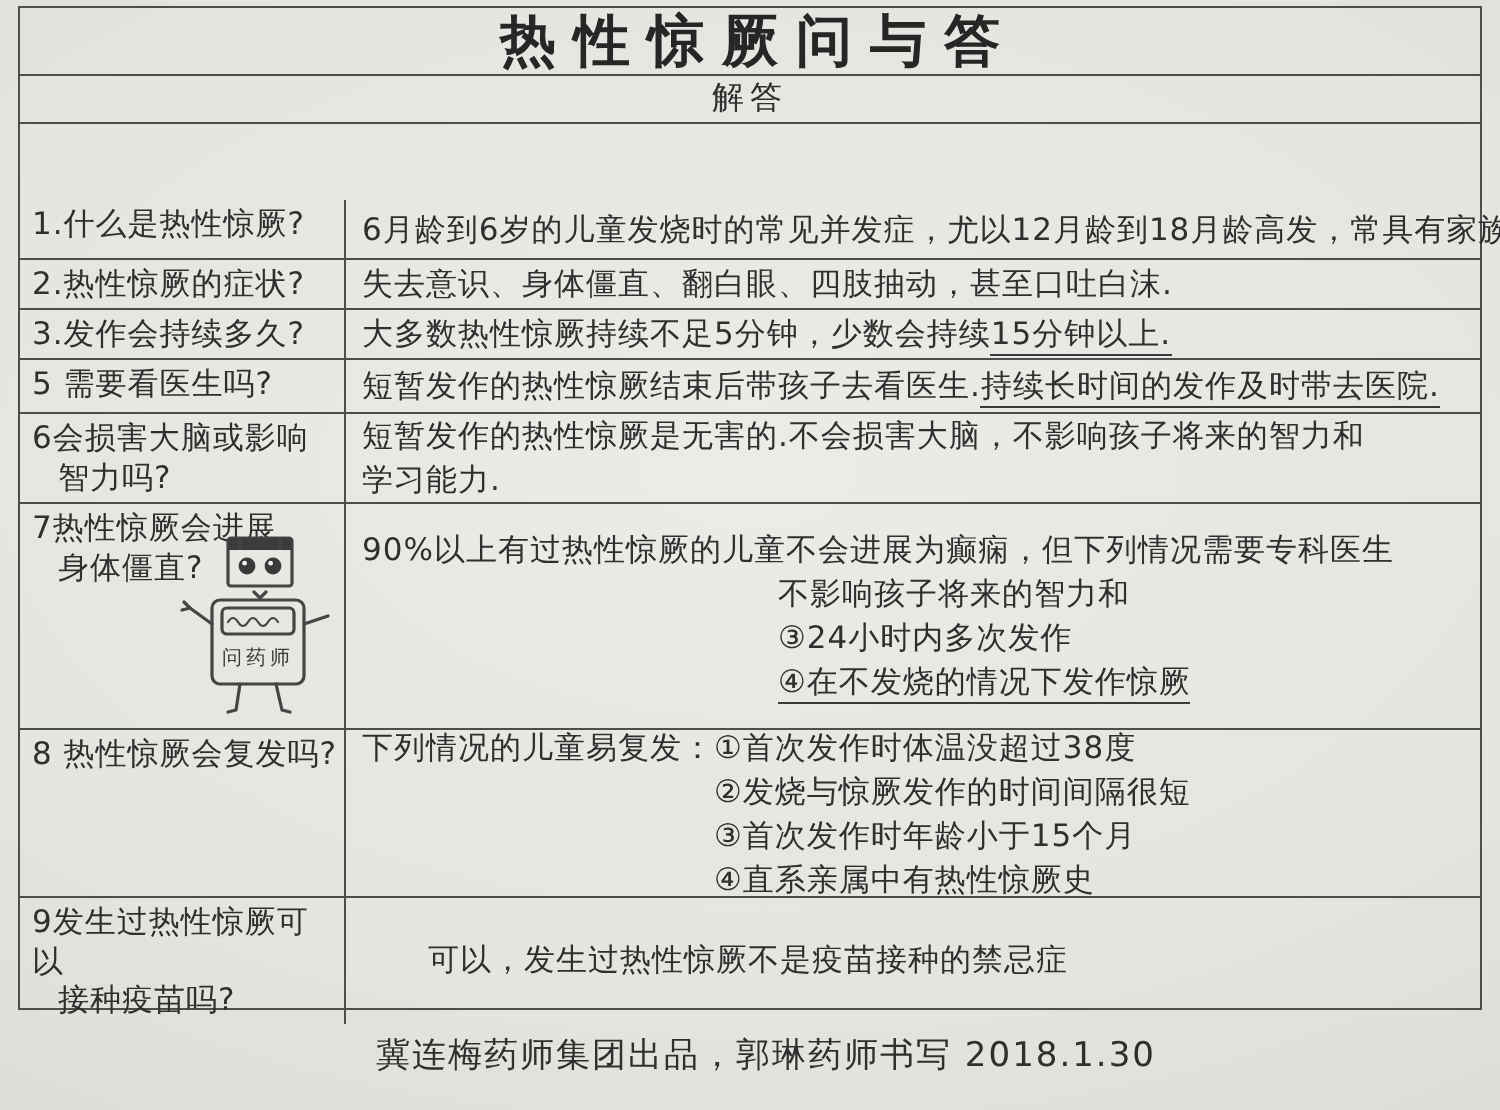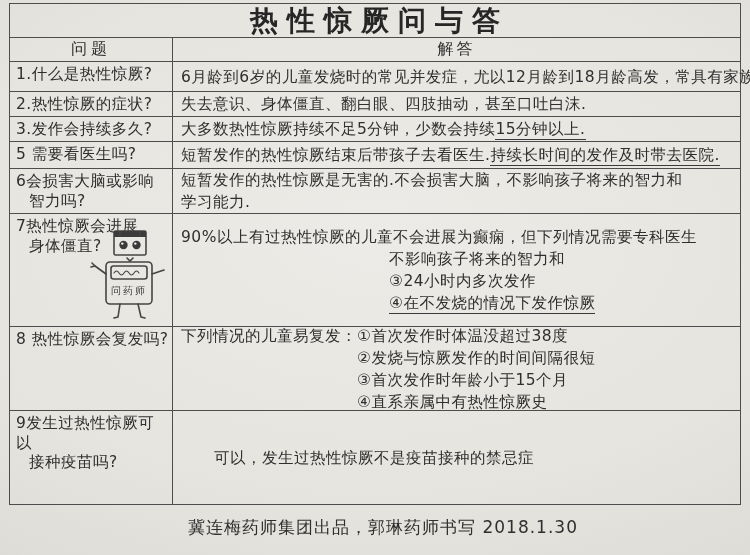--- a/index.html
+++ b/index.html
@@ -31,21 +31,21 @@
   .hrow{
     height:24px;min-height:24px;display:flex;
     border-bottom:1.7px solid #4d4d4d;box-sizing:border-box;
     font-size:16px;
   }
   .hrow .hq{
     width:163px;border-right:1.7px solid #4d4d4d;box-sizing:border-box;
     display:flex;align-items:center;justify-content:center;letter-spacing:4px;
   }
   .hrow .ha{flex:1;display:flex;align-items:center;justify-content:center;letter-spacing:3px;}
-  .rows{display:flex;flex-direction:column;flex:1;}
+  .rows{display:flex;flex-direction:column;flex:1;margin-top:38px;}
   .trow{
     display:flex;border-bottom:1.7px solid #4d4d4d;box-sizing:border-box;
   }
   .trow:last-child{border-bottom:none;flex:1;gap:33px;}
   .qcell{
     width:163px;min-width:163px;border-right:1.7px solid #4d4d4d;box-sizing:border-box;
     padding:3px 2px 1px 6px;font-size:15.5px;line-height:19.5px;
     position:relative;letter-spacing:0.5px;
   }
   .qline + .qline{padding-left:13px;}
@@ -70,21 +70,20 @@
 </head>
 <body>
 
 <div class="photo">
 
   <div class="qa-table">
     <div class="title-band">
       <span class="t">热性惊厥问与答</span>
     </div>
     <div class="hrow">
-      <div class="hq">问题</div>
       <div class="ha">解答</div>
     </div>
     <div class="rows">
         <div class="trow" style="height: 30px; min-height: 30px;">
           <div class="qcell">
             <div class="qline">1.什么是热性惊厥?</div>
           </div>
           <div class="acell">
             <div class="aline"><span>6月龄到6岁的儿童发烧时的常见并发症，尤以12月龄到18月龄高发，常具有家族遗传性.</span></div>
           </div>

